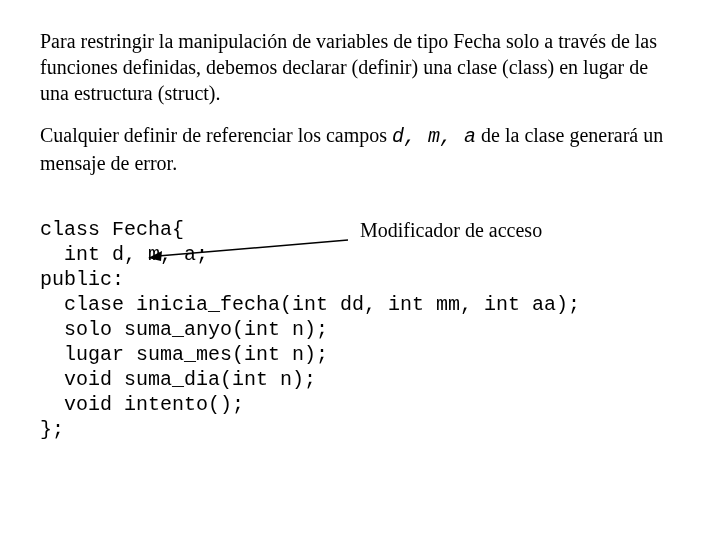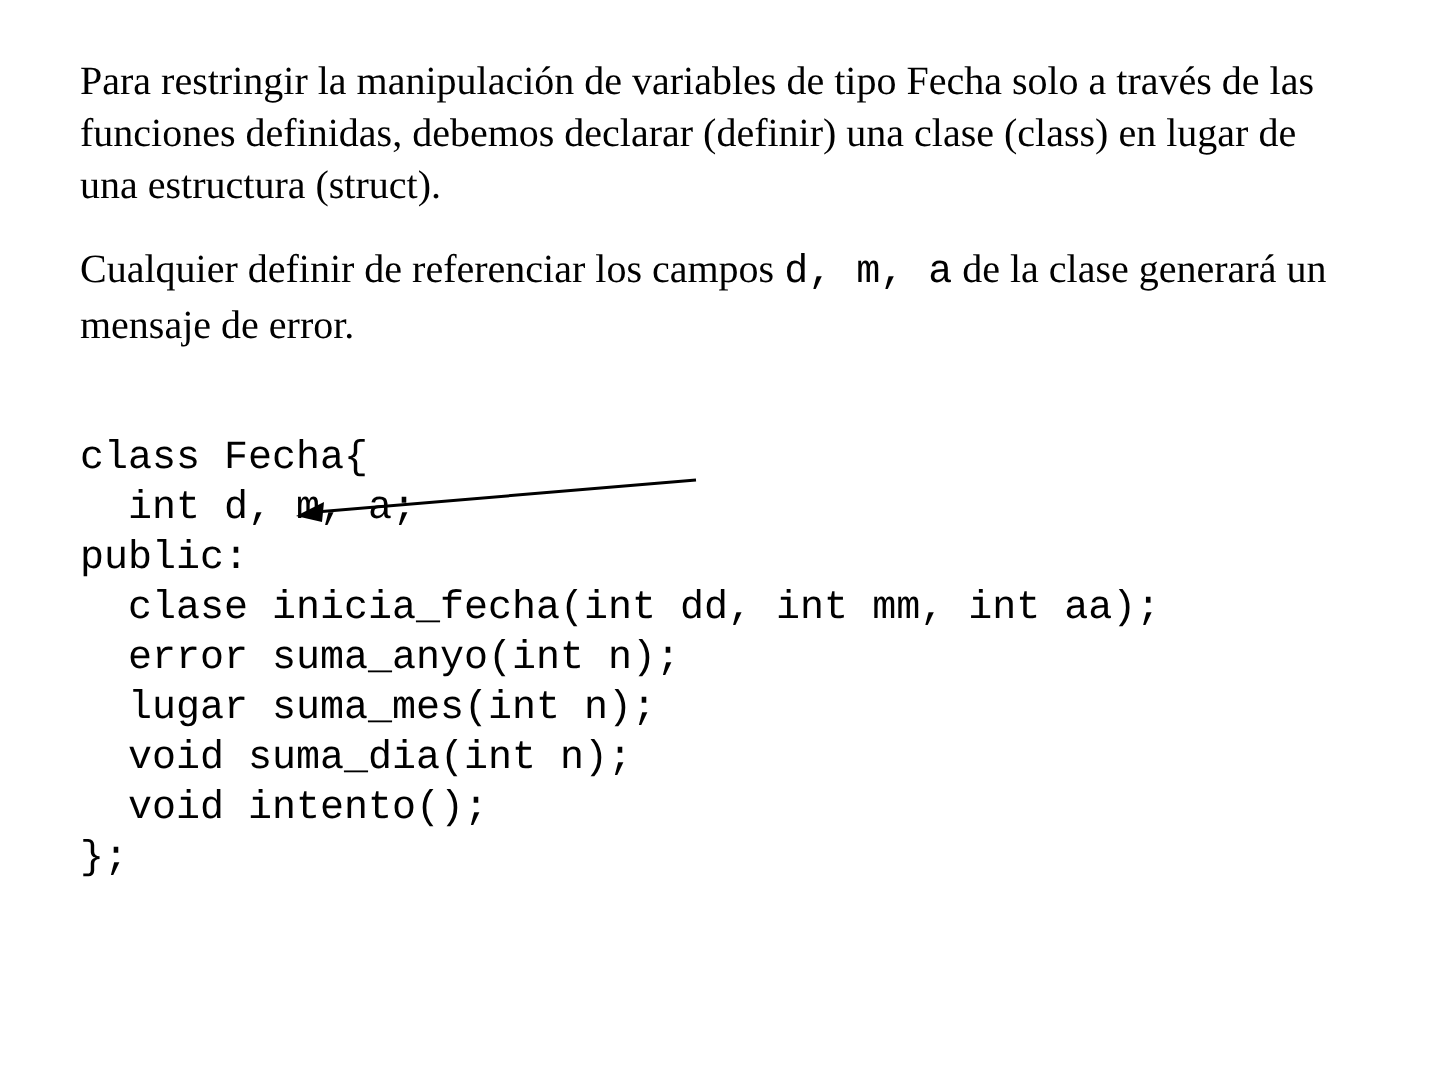--- a/index.html
+++ b/index.html
@@ -12,20 +12,21 @@
     font-size: 20px;
     color: #000;
     background: #fff;
     line-height: 1.3;
   }
   .para {
     margin-bottom: 16px;
   }
   .mono {
     font-family: "Courier New", Courier, monospace;
+    font-style: italic;
   }
   .codeblock {
     font-family: "Courier New", Courier, monospace;
     font-size: 20px;
     white-space: pre;
     position: relative;
     margin-top: 10px;
     line-height: 1.25;
   }
   .annotation {
@@ -52,24 +53,25 @@
 
 <div class="para">
   <span>Cualquier definir de referenciar los campos </span><span class="mono">d, m, a</span><span> de la clase generará un mensaje de error.</span>
 </div>
 
 <div class="codeblock">
 <span>class Fecha{</span>
 <span>  int d, m, a;</span>
 <span>public:</span>
 <span>  clase inicia_fecha(int dd, int mm, int aa);</span>
-<span>  error suma_anyo(int n);</span>
+<span>  solo suma_anyo(int n);</span>
 <span>  lugar suma_mes(int n);</span>
 <span>  void suma_dia(int n);</span>
 <span>  void intento();</span>
 <span>};</span>
 
+  <div class="annotation">Modificador de acceso</div>
 
   <svg class="arrow-svg" viewBox="0 0 210 26">
     <line x1="200" y1="2" x2="10" y2="18" stroke="#000" stroke-width="1.5"></line>
     <polygon points="0,20 14,13 13,23" fill="#000"></polygon>
   </svg>
 </div>
 
 </body></html>

